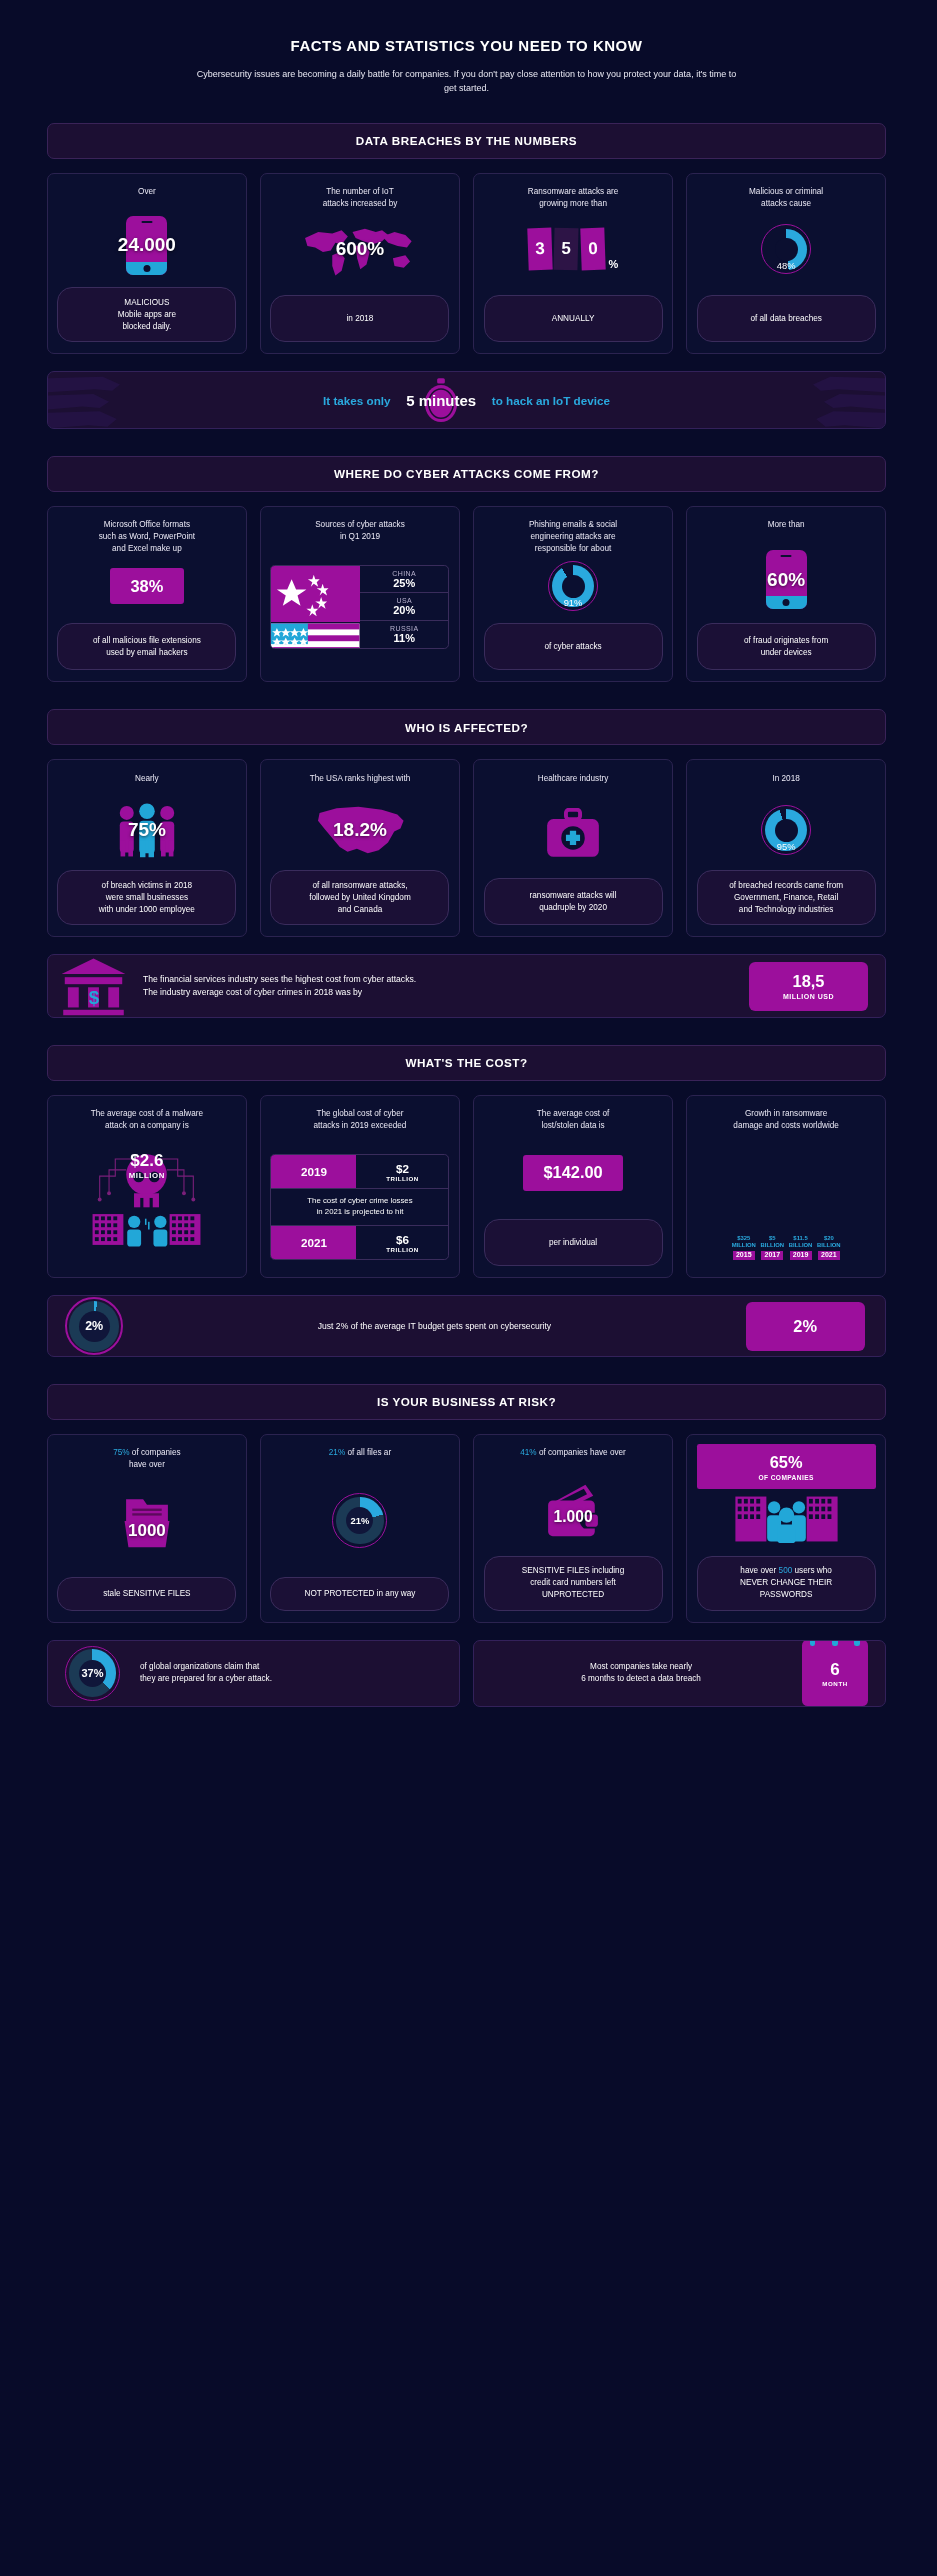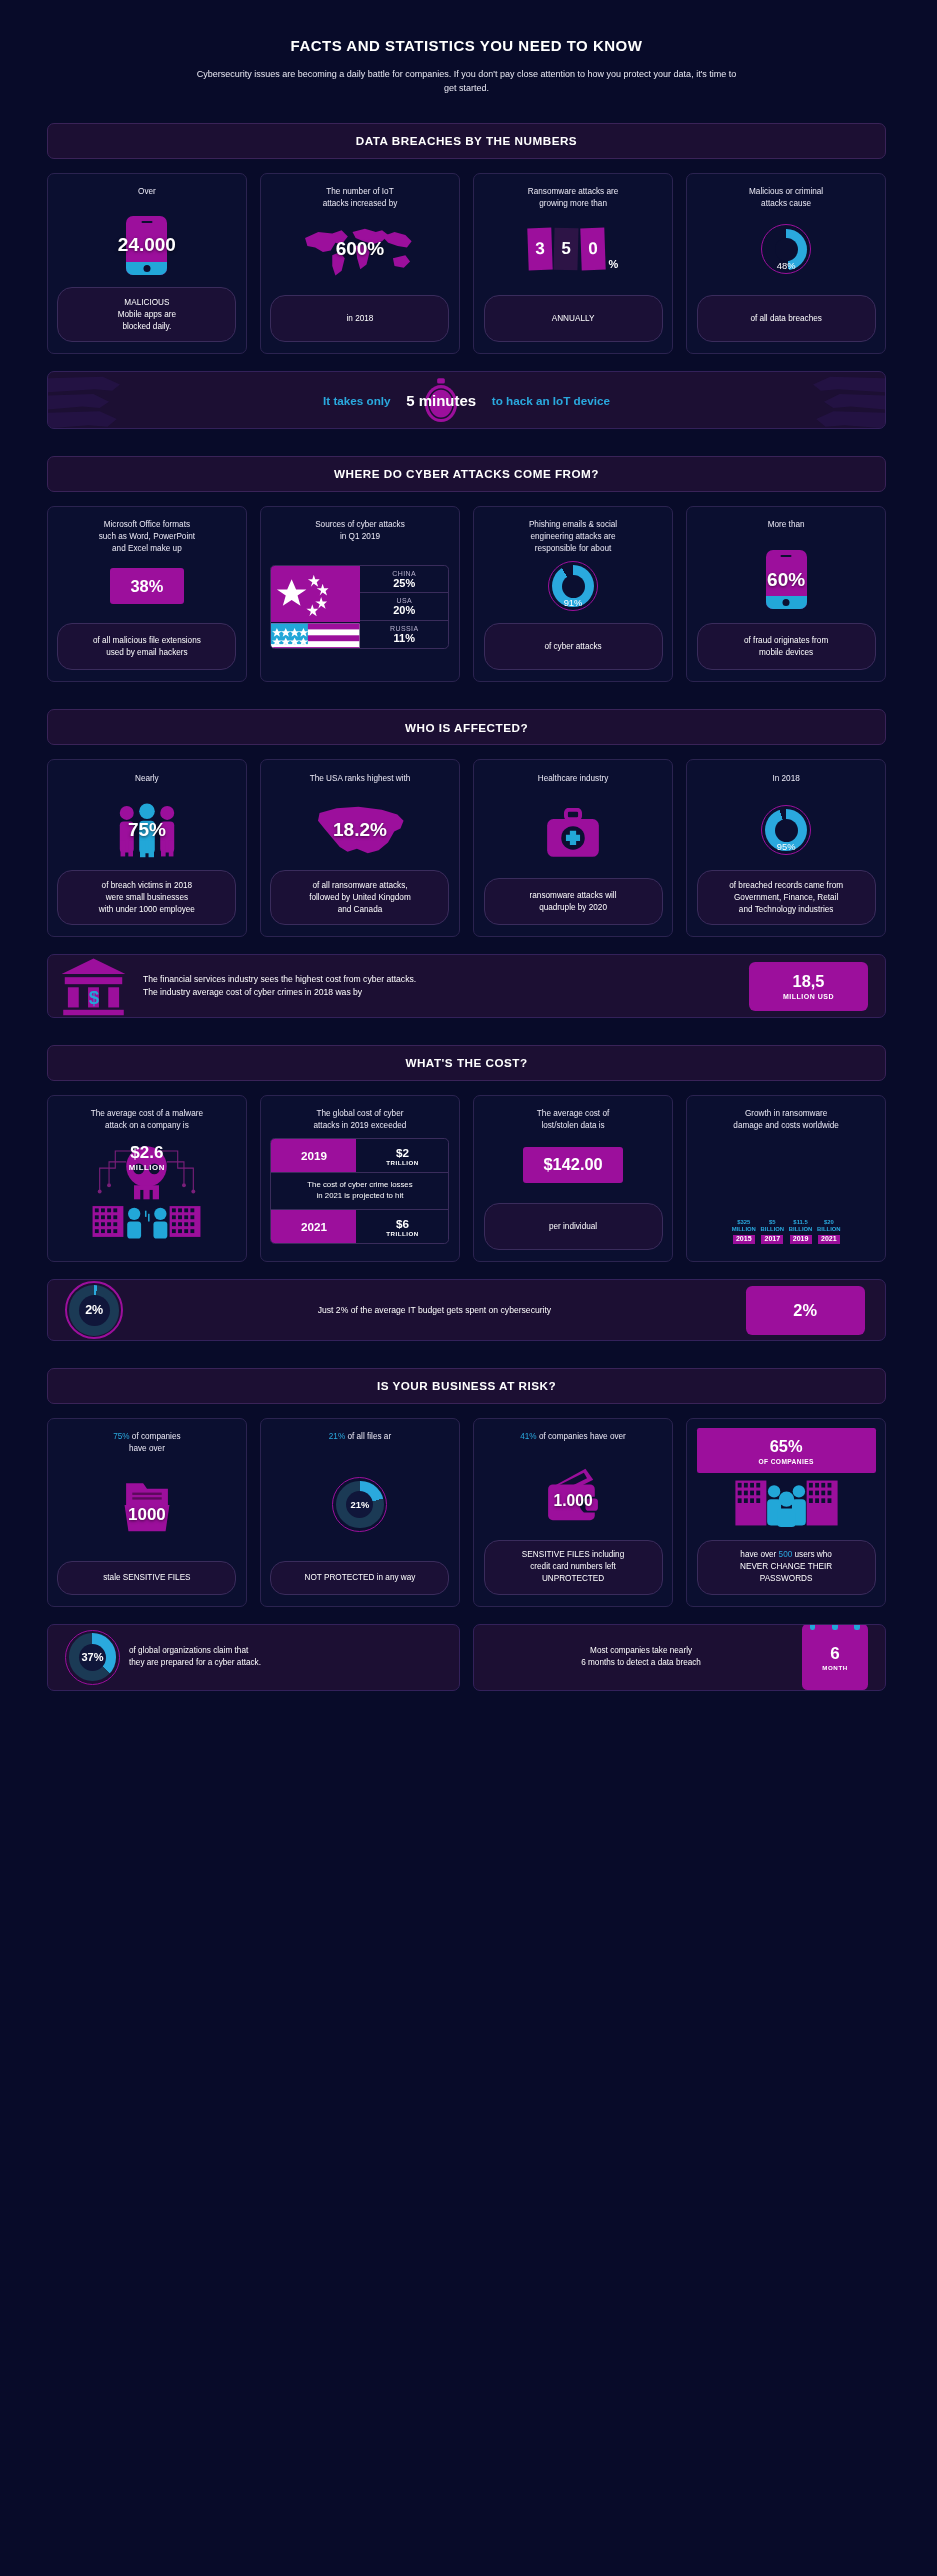--- a/index.html
+++ b/index.html
@@ -329,21 +329,21 @@
         <div class="art-wrap">
           <div class="phone">
             <div class="notch"></div>
               <div class="bottom"></div>
               <div class="home"></div>
           </div>
           <div class="overlay-num">60%</div>
         </div>
       </div>
       <div class="card-foot foot-tall" style="white-space:pre-line">of fraud originates from
-mobile devices</div>
+under devices</div>
     </div>
   </div>
 
   <div class="sec-banner">
     <span>WHO IS AFFECTED?</span>
   </div>
   <div class="grid">
 
     <div class="card">
       <div class="card-top">Nearly</div>
@@ -518,21 +518,21 @@
               <rect x="45" y="24" width="18" height="22" rx="4"></rect>
             <circle cx="88" cy="14" r="8"></circle>
               <rect x="79" y="24" width="18" height="22" rx="4"></rect>
             <rect x="68" y="10" width="2" height="8"></rect>
               <rect x="72" y="14" width="2" height="10"></rect>
           </g>
         </svg>
       </div>
     </div>
 
-    <div class="card" style="min-height:137px;">
+    <div class="card" style="min-height:137px;gap:16px;">
       <div class="card-top" style="white-space:pre-line">The global cost of cyber
 attacks in 2019 exceeded</div>
       <div class="card-art" style="align-items:stretch;">
         <div class="costtbl">
           <div class="costrow">
             <div class="costyr">2019</div>
             <div class="costval">
               <div class="v">$2</div>
               <div class="u">TRILLION</div>
             </div>
@@ -719,21 +719,21 @@
       </div>
       <div class="card-foot foot-tall">
         <span><span>have over </span><span class="cy">500</span><span style="white-space:pre-line"> users who
 NEVER CHANGE THEIR
 PASSWORDS</span></span>
       </div>
     </div>
   </div>
 
   <div style="display:flex;gap:13.3px;margin-top:17px;">
-    <div class="strip" style="flex:1;height:67px;margin-top:0;padding:0 17px;gap:9px;">
+    <div class="strip" style="flex:1;height:67px;margin-top:0;padding:0 17px;gap:20px;">
       <div style="position:relative;width:55px;height:55px;flex:none;">
         <div style="position:absolute;inset:0;border-radius:50%;border:1.6px solid #9c0f9c;"></div>
         <div style="position:absolute;inset:3.9px;border-radius:50%;background:conic-gradient(#2aa9de 0 37%, #1b3a55 37% 100%);"></div>
         <div style="position:absolute;inset:14px;border-radius:50%;background:#10163a;"></div>
         <div style="position:absolute;inset:0;display:flex;align-items:center;justify-content:center;font-size:11px;font-weight:bold;z-index:2;">37%</div>
       </div>
       <div style="flex:1;font-size:8.2px;line-height:1.5;white-space:pre-line;">of global organizations claim that
 they are prepared for a cyber attack.</div>
     </div>
     <div class="strip" style="flex:1;height:67px;margin-top:0;padding:0 17px;gap:11px;">

